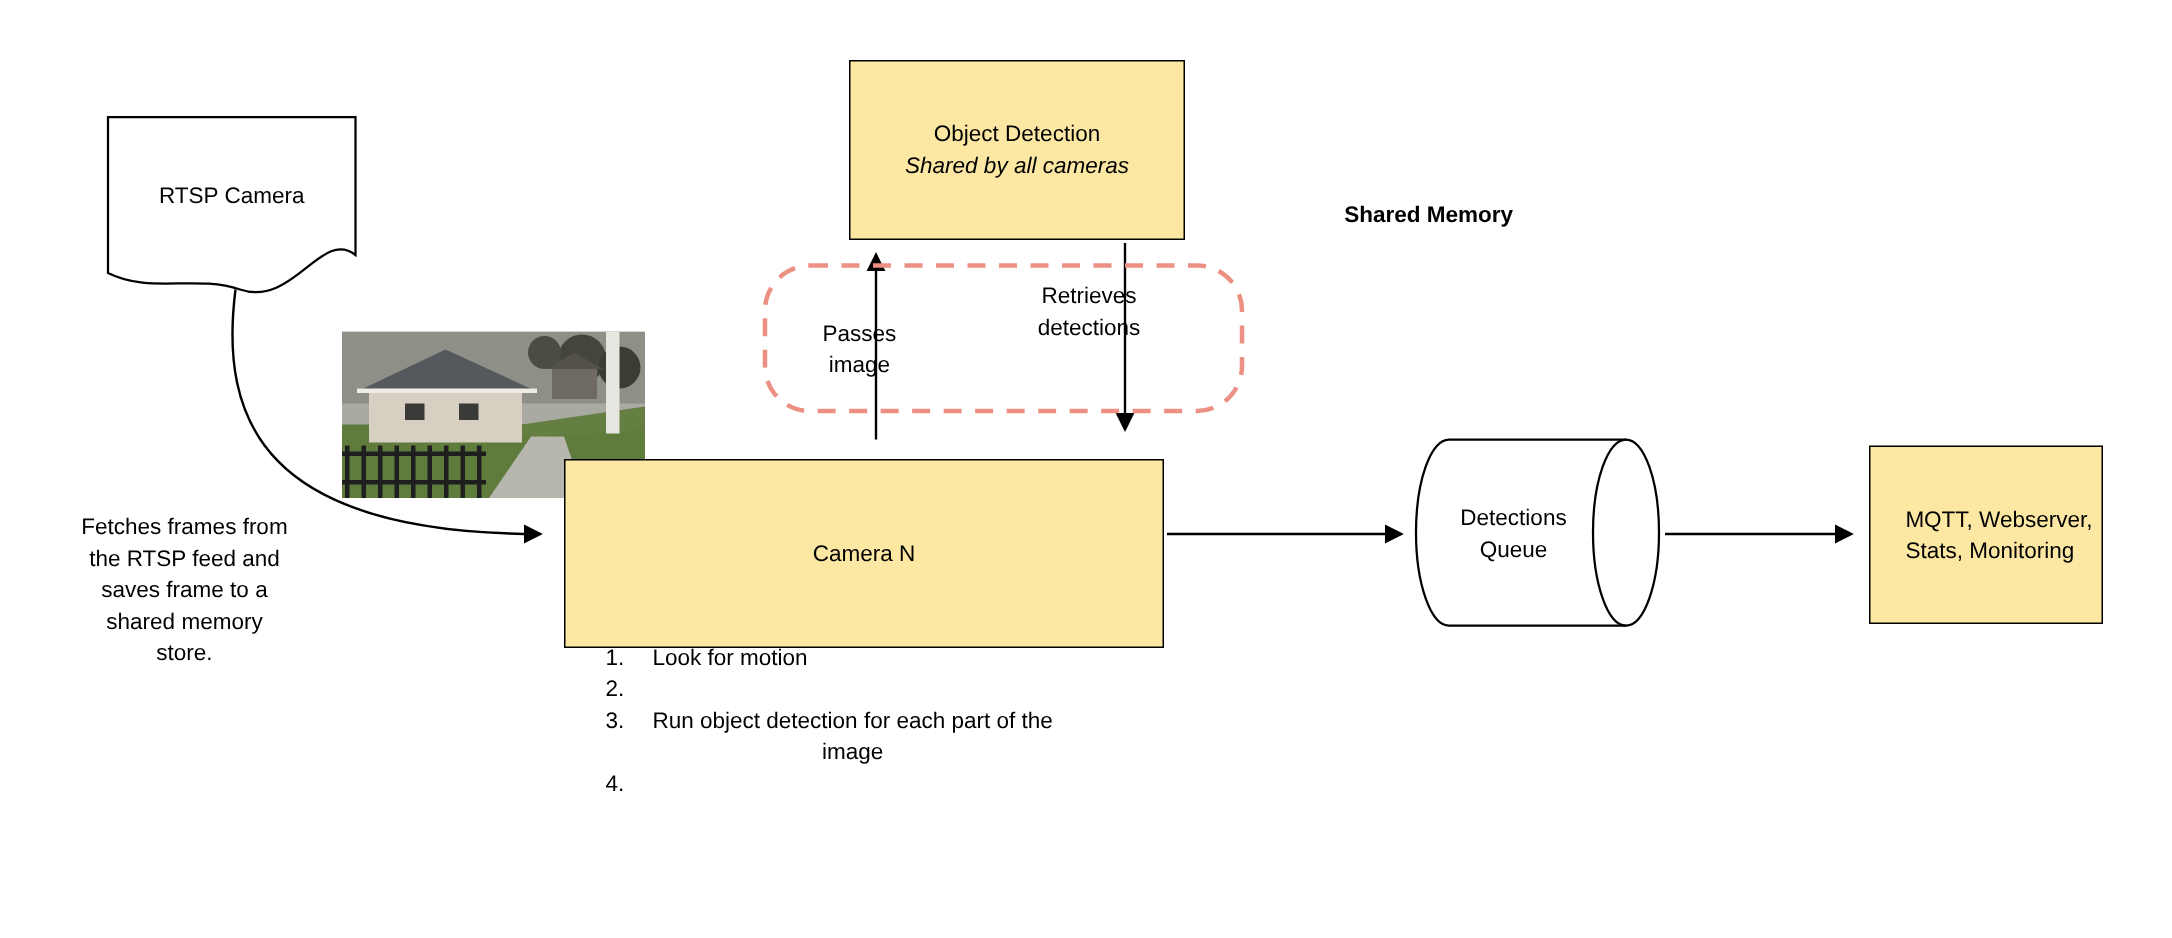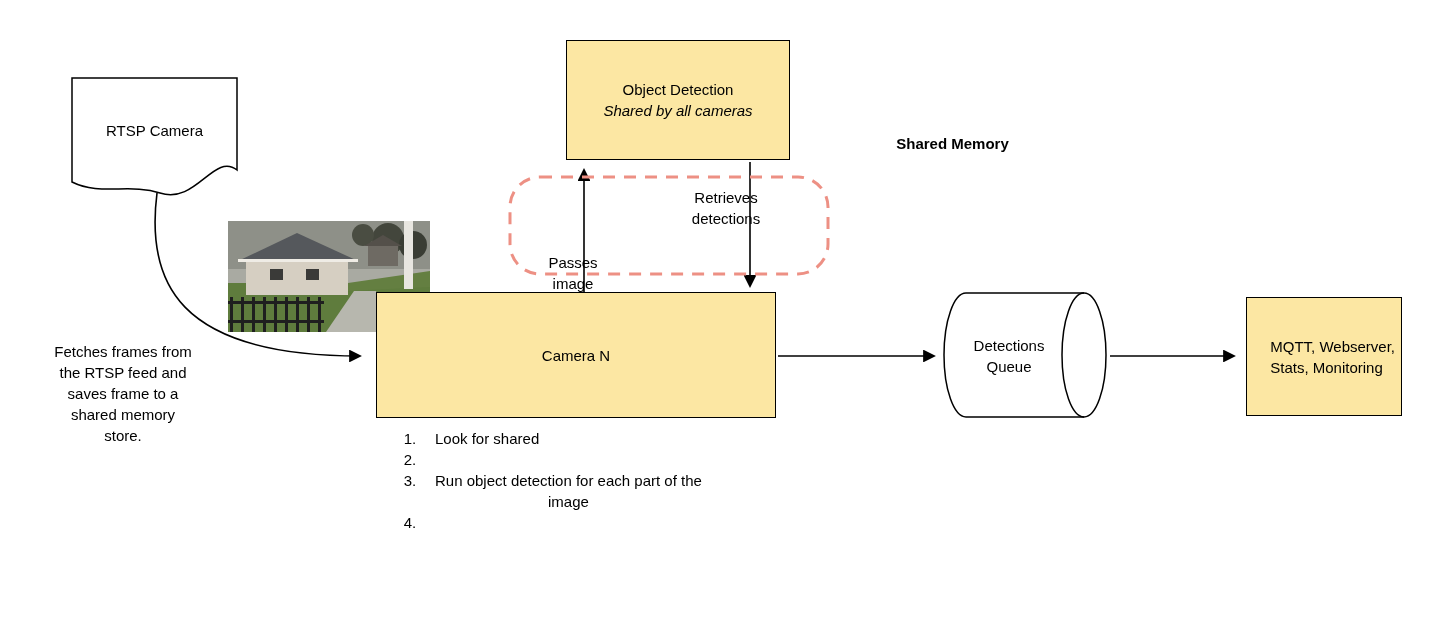--- a/index.html
+++ b/index.html
@@ -96,37 +96,37 @@
     </svg>
   </div>
 
   <div class="node" style="left: 566px; top: 40px; width: 224px; height: 120px; background: rgb(252, 231, 163);">
     <div class="node-inner">
       <div>Object Detection</div>
       <div class="italic">Shared by all cameras</div>
     </div>
   </div>
 
-  <div class="abs pre" style="left:538px; top:212px; width:70px;margin-top:40px;">Passes
+  <div class="abs pre" style="left:538px; top:212px; width:70px;">Passes
 image</div>
   <div class="abs pre" style="left:686px; top:187px; width:80px;">Retrieves
 detections</div>
 
   <div class="abs" style="left:845px; top:133px; width:215px;">
     <div class="bold">Shared Memory</div>
   </div>
 
-  <div class="node" style="left: 376px; top: 292px; width: 400px; height: 126px; background: rgb(252, 231, 163);">
+  <div class="node" style="left: 376px; top: 306px; width: 400px; height: 126px; background: rgb(252, 231, 163);">
     <div>Camera N</div>
   </div>
 
   <div class="abs steps" style="left:378px; top:428px; width:440px;">
     <div class="step">
       <span class="step-num">1.</span>
-      <span class="step-text">Look for shared</span>
+      <span class="step-text">Look for motion</span>
     </div>
     <div class="step">
       <span class="step-num">2.</span>
     </div>
     <div class="step">
       <span class="step-num">3.</span>
       <span class="step-text">Run object detection for each part of the
 image</span>
     </div>
     <div class="step">

